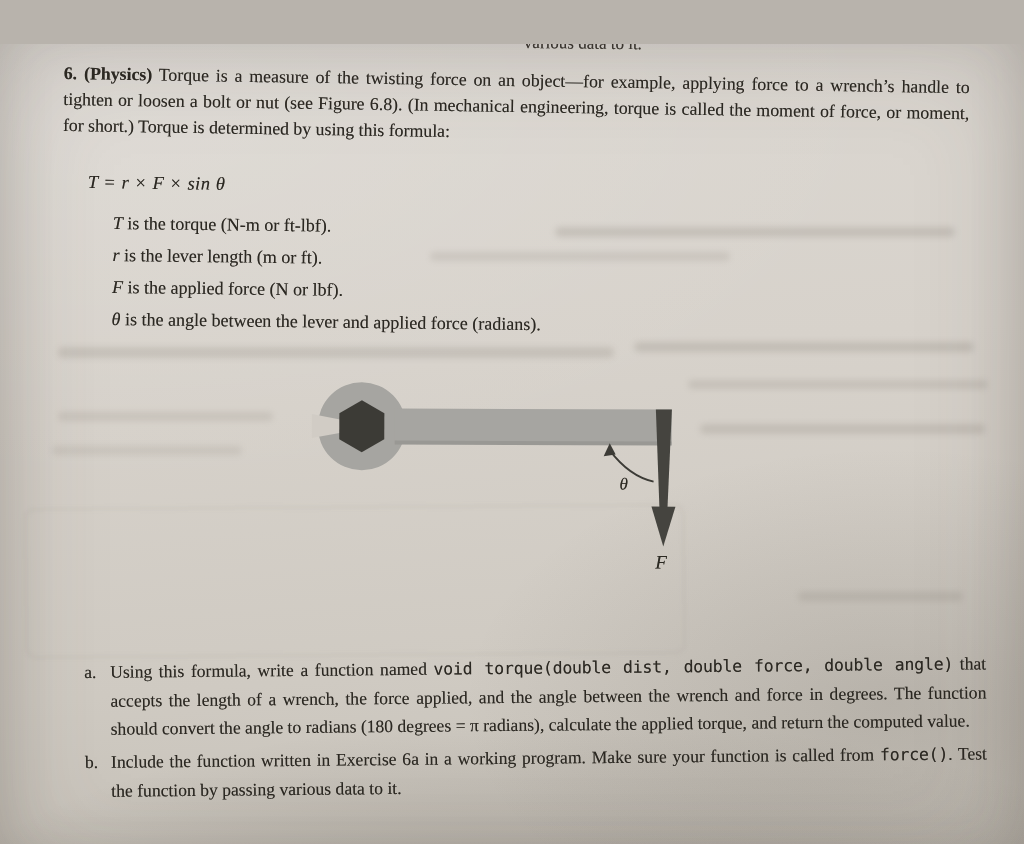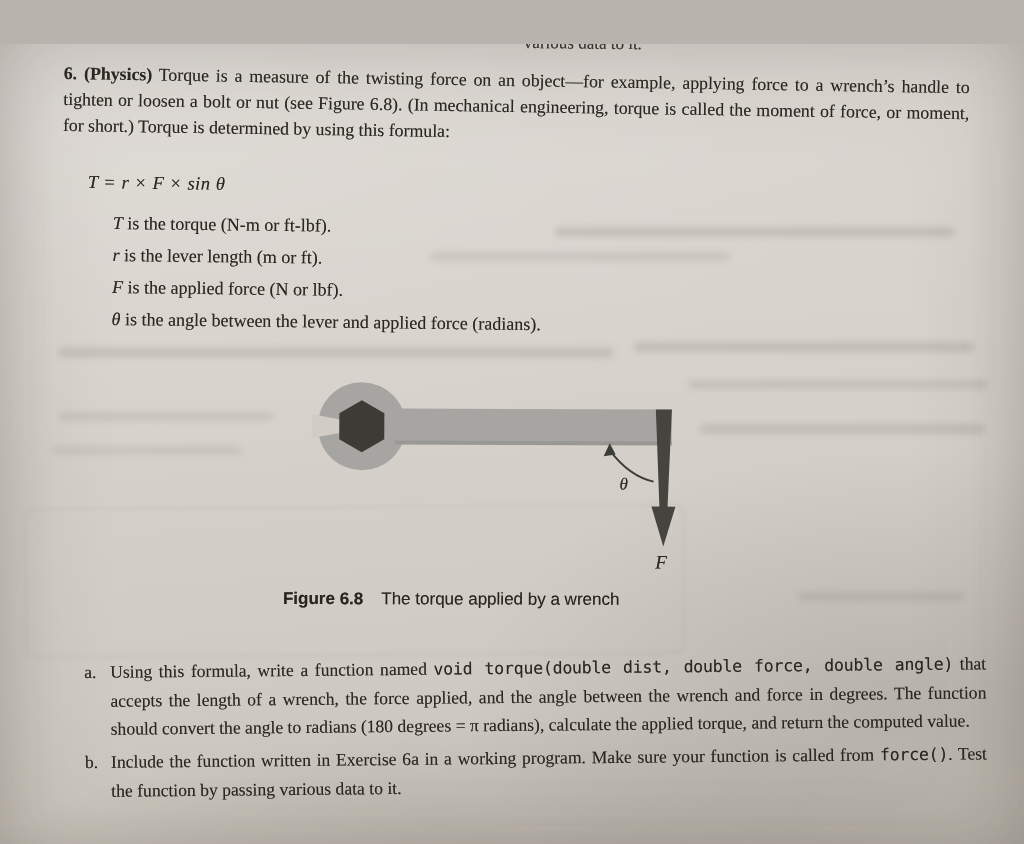--- a/index.html
+++ b/index.html
@@ -134,21 +134,20 @@
         <polygon points="352,124 376,124 364,164" fill="#45443f"></polygon>
 
         <path d="M 310,68 Q 330,94 354,99" fill="none" stroke-width="1.8" stroke="#3c3b36"></path>
         <polygon points="310,61 304,74 316,72" fill="#3c3b36"></polygon>
 
         <text x="320" y="107" font-size="17">θ</text>
         <text x="356" y="186" font-size="19">F</text>
       </svg>
     </div>
 
-    <p class="caption"><span class="cap-label">Figure 6.8</span><span class="cap-text">The torque applied by a wrench</span></p>
 
     <div class="exercises">
       <div class="part">
         <span class="part-label">a.</span>
         <div class="part-body"><span>Using this formula, write a function named </span><code>void torque(double dist, double force, double angle)</code><span> that accepts the length of a wrench, the force applied, and the angle between the wrench and force in degrees. The function should convert the angle to radians (180 degrees = π radians), calculate the applied torque, and return the computed value.</span></div>
       </div>
       <div class="part">
         <span class="part-label">b.</span>
         <div class="part-body"><span>Include the function written in Exercise 6a in a working program. Make sure your function is called from </span><code>force()</code><span>. Test the function by passing various data to it.</span></div>
       </div>

